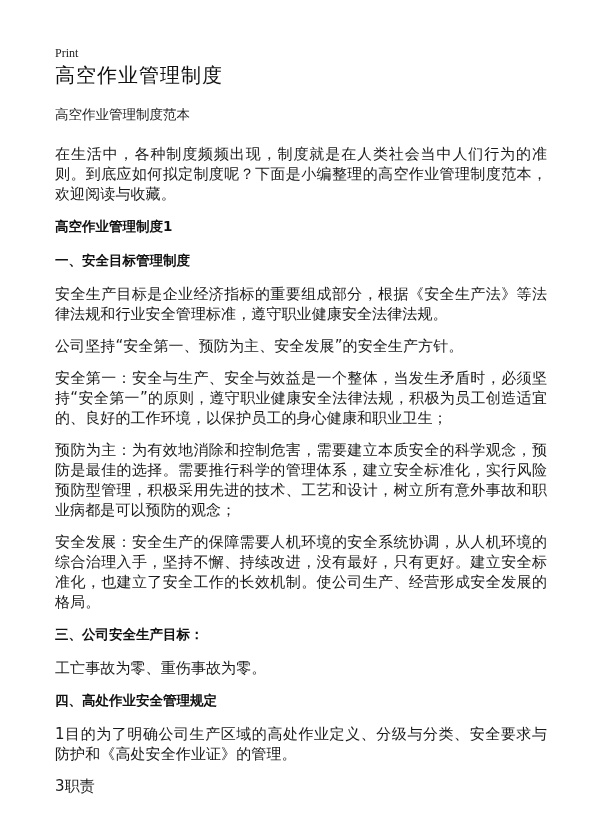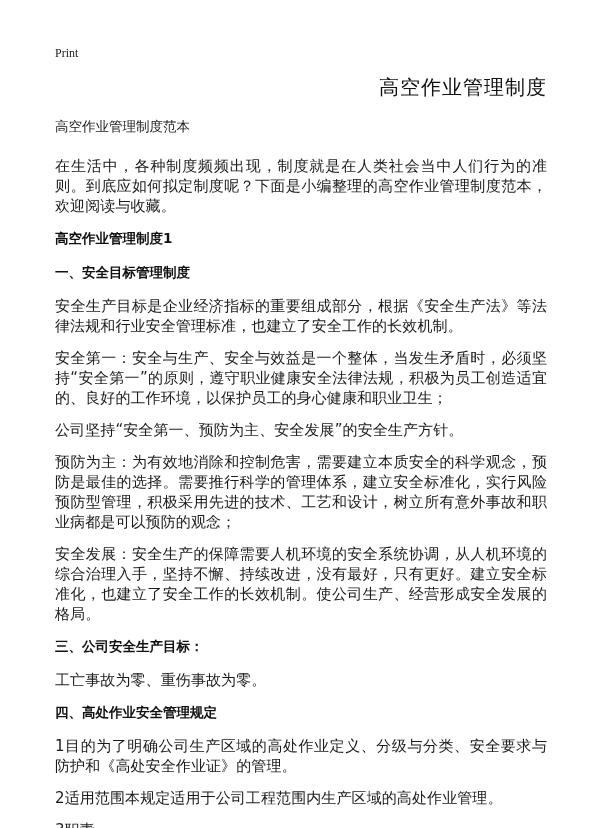--- a/index.html
+++ b/index.html
@@ -18,25 +18,25 @@
     .page {
       position: absolute;
       left: 55px;
       top: 46px;
       width: 492px;
     }
     .print-label {
       font-family: "Liberation Serif", "DejaVu Serif", serif;
       font-size: 12px;
       color: #222;
-      margin: 0 0 14px 0;
+      margin: 0 0 2px 0;
       line-height: 14px;
     }
     .doc-title {
-      text-align: right;
+      text-align: left;
       font-size: 20px;
       font-weight: normal;
       color: #111;
       margin: 0 0 16px 0;
       line-height: 26px;
       letter-spacing: 1px;
     }
     .subtitle {
       font-size: 13.5px;
       line-height: 20px;
@@ -62,27 +62,26 @@
 
 <div class="page">
   <div class="print-label">Print</div>
   <h1 class="doc-title">高空作业管理制度</h1>
   <div class="subtitle">高空作业管理制度范本</div>
   <p class="para">在生活中，各种制度频频出现，制度就是在人类社会当中人们行为的准则。到底应如何拟定制度呢？下面是小编整理的高空作业管理制度范本，欢迎阅读与收藏。</p>
 
   <h2 class="section">高空作业管理制度1</h2>
 
   <h2 class="section">一、安全目标管理制度</h2>
-  <p class="para">安全生产目标是企业经济指标的重要组成部分，根据《安全生产法》等法律法规和行业安全管理标准，也建立了安全工作的长效机制。</p>
+  <p class="para">安全生产目标是企业经济指标的重要组成部分，根据《安全生产法》等法律法规和行业安全管理标准，遵守职业健康安全法律法规。</p>
 
+  <p class="para">公司坚持“安全第一、预防为主、安全发展”的安全生产方针。</p>
   <p class="para">安全第一：安全与生产、安全与效益是一个整体，当发生矛盾时，必须坚持“安全第一”的原则，遵守职业健康安全法律法规，积极为员工创造适宜的、良好的工作环境，以保护员工的身心健康和职业卫生；</p>
-  <p class="para">公司坚持“安全第一、预防为主、安全发展”的安全生产方针。</p>
   <p class="para">预防为主：为有效地消除和控制危害，需要建立本质安全的科学观念，预防是最佳的选择。需要推行科学的管理体系，建立安全标准化，实行风险预防型管理，积极采用先进的技术、工艺和设计，树立所有意外事故和职业病都是可以预防的观念；</p>
   <p class="para">安全发展：安全生产的保障需要人机环境的安全系统协调，从人机环境的综合治理入手，坚持不懈、持续改进，没有最好，只有更好。建立安全标准化，也建立了安全工作的长效机制。使公司生产、经营形成安全发展的格局。</p>
 
   <h2 class="section">三、公司安全生产目标：</h2>
   <p class="para">工亡事故为零、重伤事故为零。</p>
 
   <h2 class="section">四、高处作业安全管理规定</h2>
   <p class="para">1目的为了明确公司生产区域的高处作业定义、分级与分类、安全要求与防护和《高处安全作业证》的管理。</p>
-  <p class="para">2适用范围本规定适用于公司工程范围内生产区域的高处作业管理。</p>
   <p class="para">3职责</p>
 </div>
 
 </body></html>

